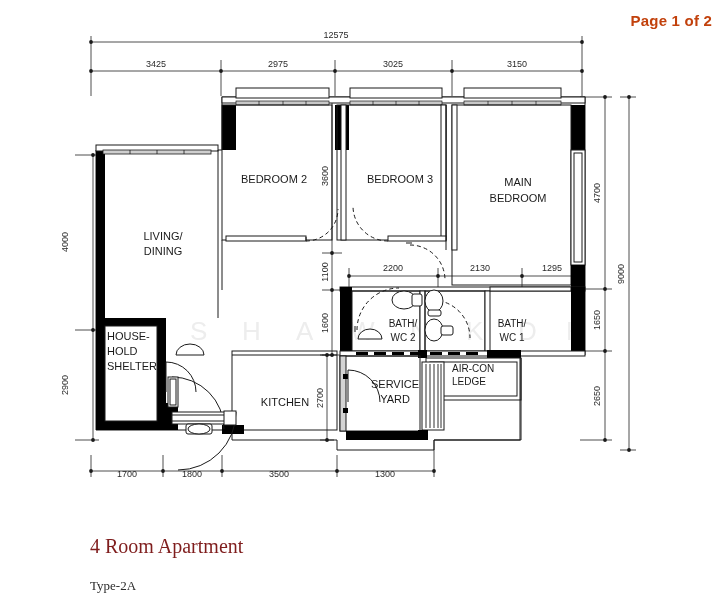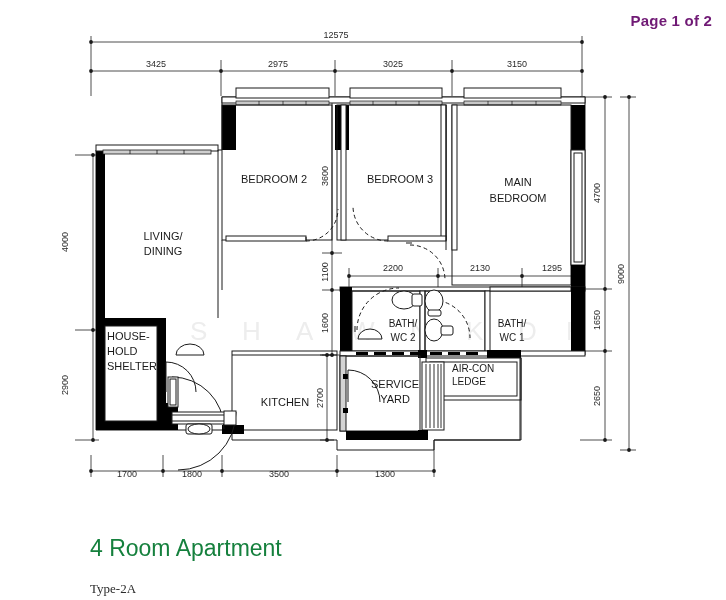--- a/index.html
+++ b/index.html
@@ -6,27 +6,27 @@
   html,body{margin:0;padding:0;background:#ffffff;}
   body{
     width:726px;height:600px;position:relative;overflow:hidden;
     font-family:"Liberation Sans", sans-serif;
     color:#1a1a1a;
   }
   #page{position:absolute;left:0;top:0;width:726px;height:600px;}
   #page-title{
     position:absolute;right:14px;top:12px;
     font-family:"Liberation Sans", sans-serif;
-    font-size:15px;font-weight:bold;color:#701a75;
+    font-size:15px;font-weight:bold;color:#c2410c;
     letter-spacing:.2px;white-space:nowrap;
   }
   #caption{position:absolute;left:90px;top:535px;}
   #caption .t1{
-    font-family:Liberation Sans, sans-serif;
-    font-size:23px;color:#15803d;line-height:1.15;
+    font-family:Liberation Serif, serif;
+    font-size:20px;color:#7f1d1d;line-height:1.15;
   }
   #caption .t2{
     font-family:"Liberation Serif", serif;
     font-size:13px;color:#2b2b2b;margin-top:20px;
   }
   svg{position:absolute;left:0;top:0;}
   .wm{
     fill:#ededed;
     font-family:"Liberation Sans", sans-serif;
     font-size:26px;letter-spacing:19px;

